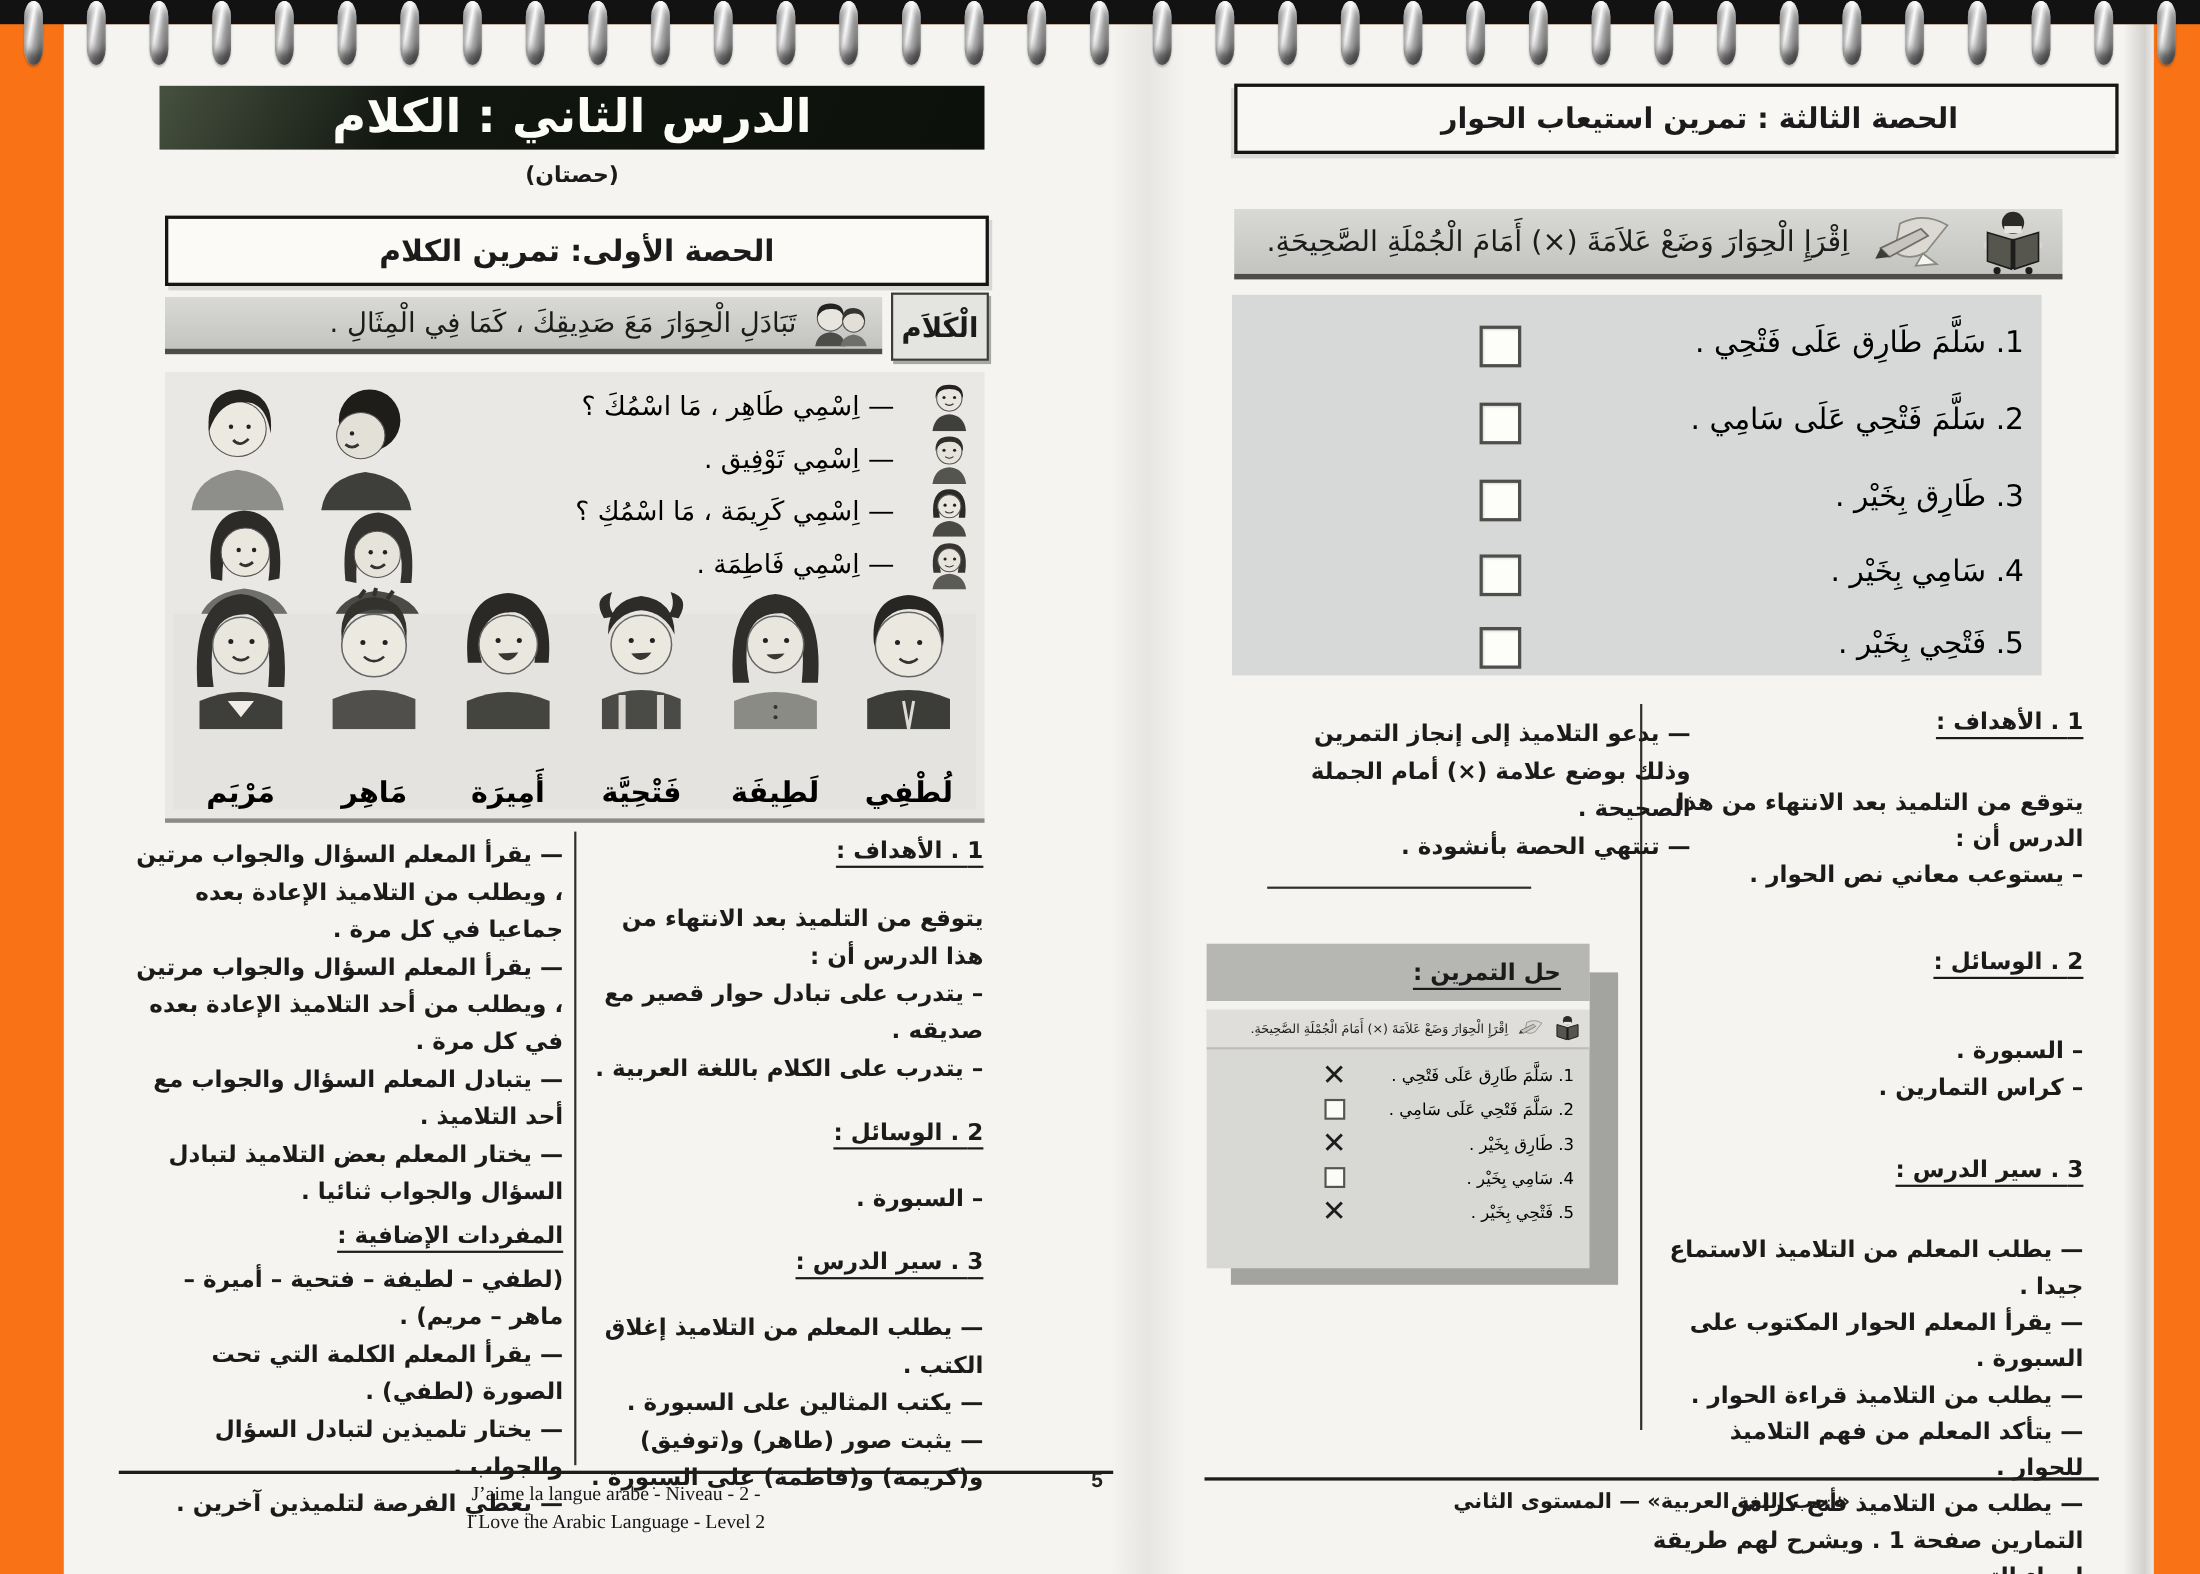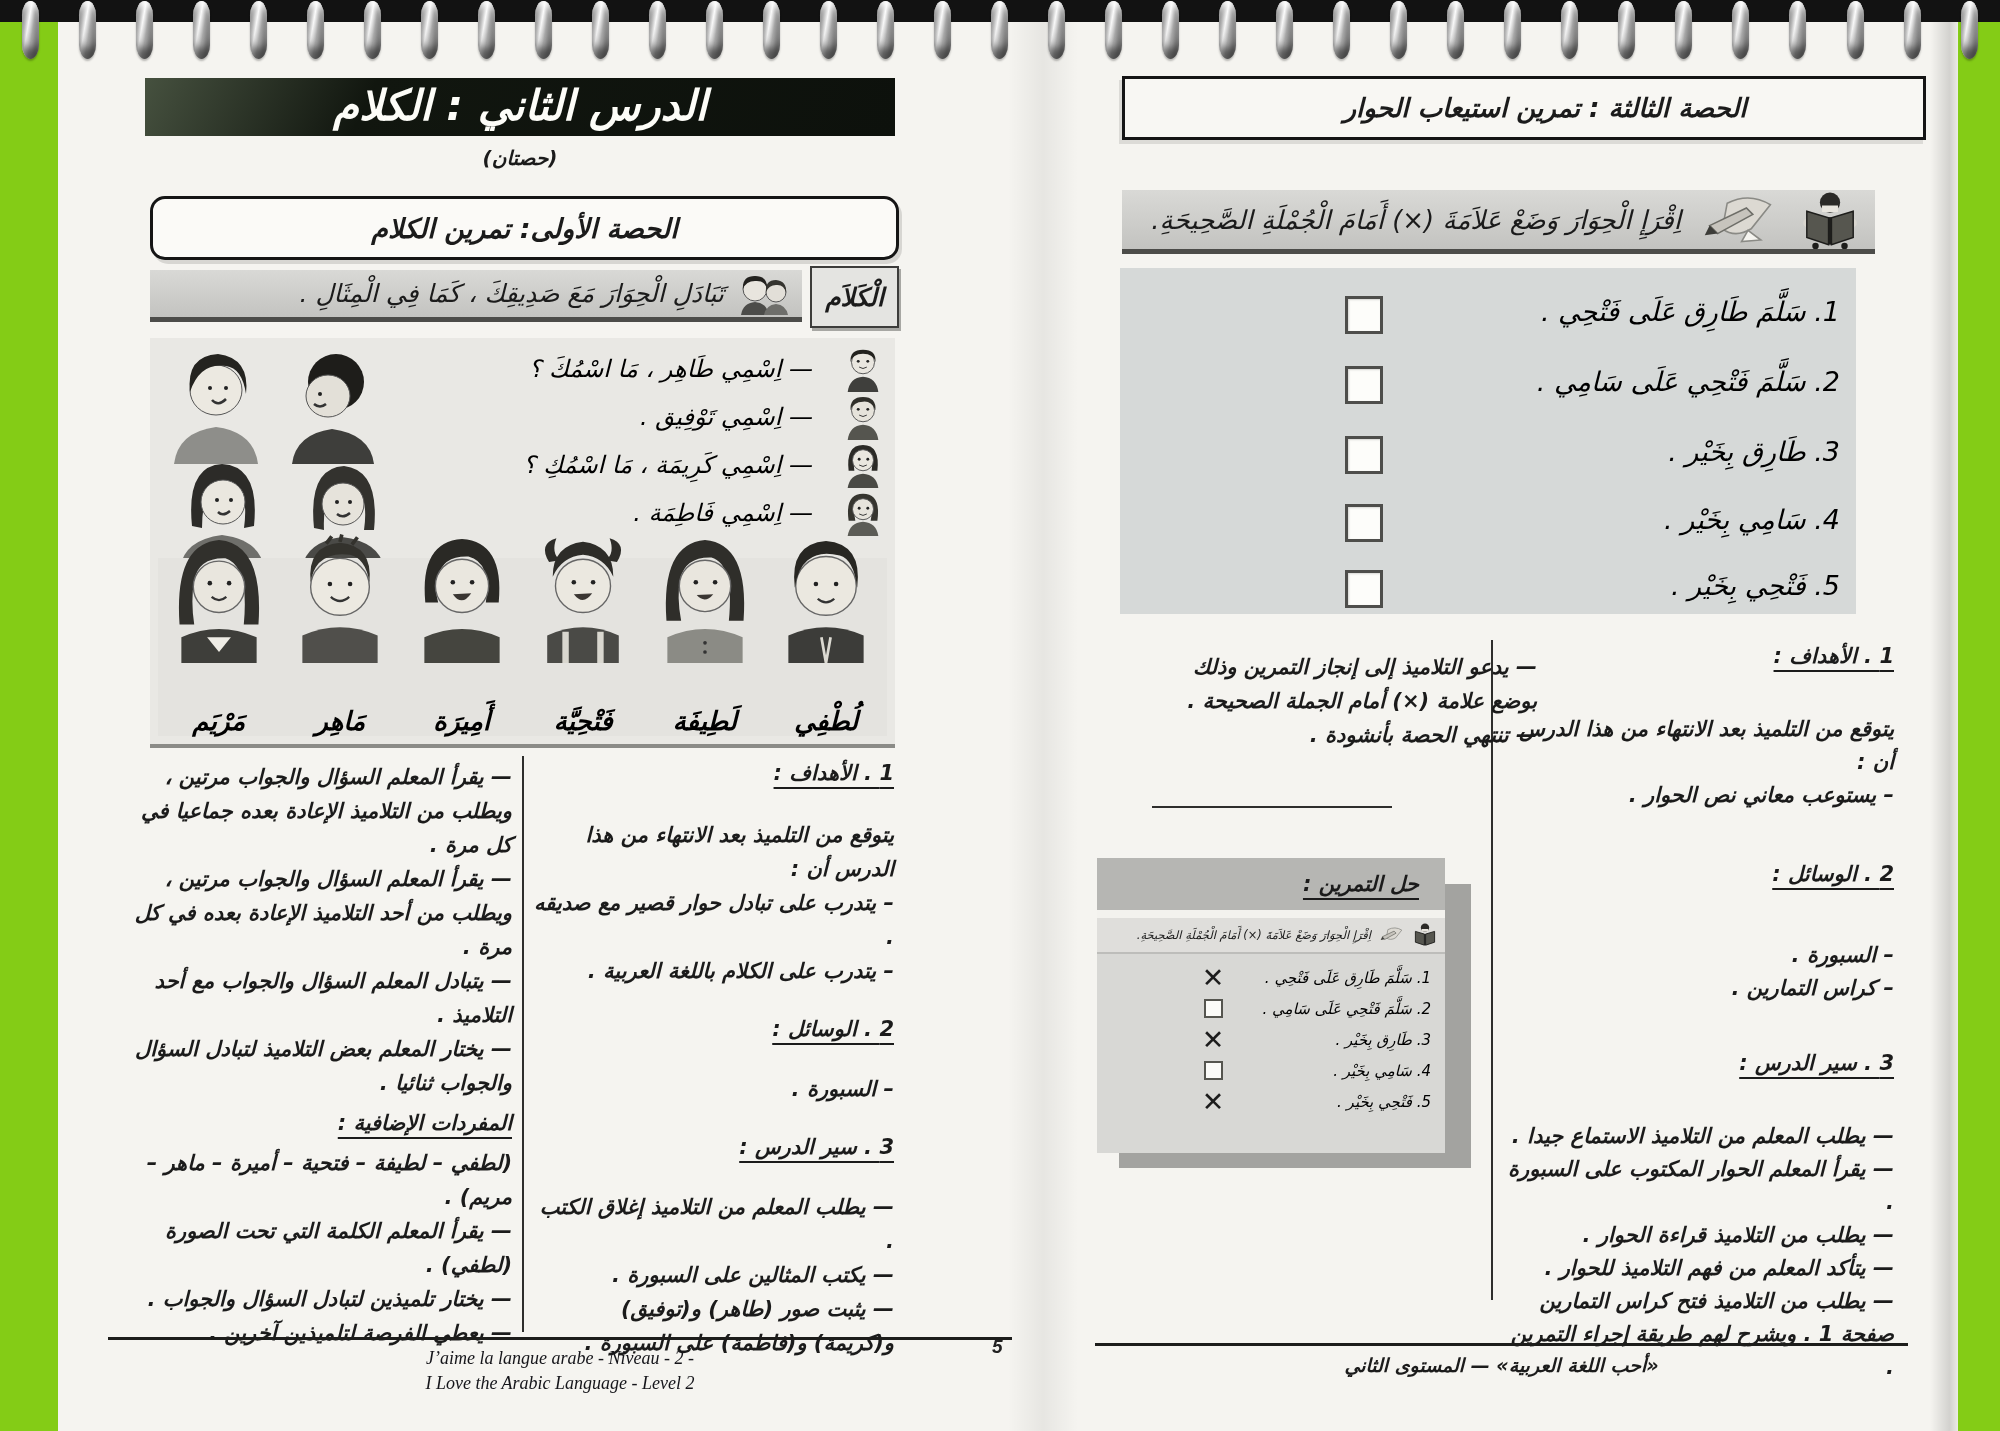--- a/index.html
+++ b/index.html
@@ -1,17 +1,17 @@
 <!DOCTYPE html>
 <html><head>
 <meta charset="utf-8">
 <style>
   html,body{margin:0;padding:0;background:#c9c8c5;}
-  #canvas{position:relative;width:2000px;height:1431px;background:#84cc16;overflow:hidden;
-          font-family:"DejaVu Sans",sans-serif;font-style:italic;}
+  #canvas{position:relative;width:2000px;height:1431px;background:#f97316;overflow:hidden;
+          font-family:"DejaVu Sans",sans-serif;}
   .abs{position:absolute;}
   .ar{direction:rtl;text-align:right;color:#1b1b1b;font-family:"DejaVu Sans",sans-serif;}
   .ctr{text-align:center;}
   .uh{font-weight:bold;text-decoration:underline;text-underline-offset:7px;text-decoration-thickness:2px;}
   .li{margin:0;}
 
   
   #topbar{left:0;top:0;width:2000px;height:22px;background:#121212;}
   #spiral{left:0;top:1px;width:2000px;height:60px;display:flex;justify-content:space-between;padding:0 22px;box-sizing:border-box;}
   .ring{width:17px;height:58px;border-radius:9px/15px;
@@ -131,21 +131,21 @@
       <span class="ring"></span>
       <span class="ring"></span>
       <span class="ring"></span>
     </div>
 
   <div id="lessonTitle" class="abs ar ctr">
     <span>الدرس الثاني : الكلام</span>
   </div>
   <div id="durationNote" class="abs ar ctr">(حصتان)</div>
 
-  <div class="abs ar sessionBox" style="left:150px;top:196px;width:743px;height:58px;border-radius:15px;">
+  <div class="abs ar sessionBox" style="left:150px;top:196px;width:743px;height:58px;">
     <span>الحصة الأولى: تمرين الكلام</span>
   </div>
 
   <div id="skillTab" class="abs ar">
     <span>الْكَلاَم</span>
   </div>
   <div id="speakBar" class="abs grayBar">
     <svg width="54" height="42" viewBox="0 0 54 42">
       <circle cx="17" cy="16" r="12" fill="#e8e5de" stroke="#555"></circle>
       <path d="M5,16 Q4,3 17,3 Q30,3 29,16 Q27,7 17,8 Q8,8 5,16 Z" fill="#23221f"></path>

